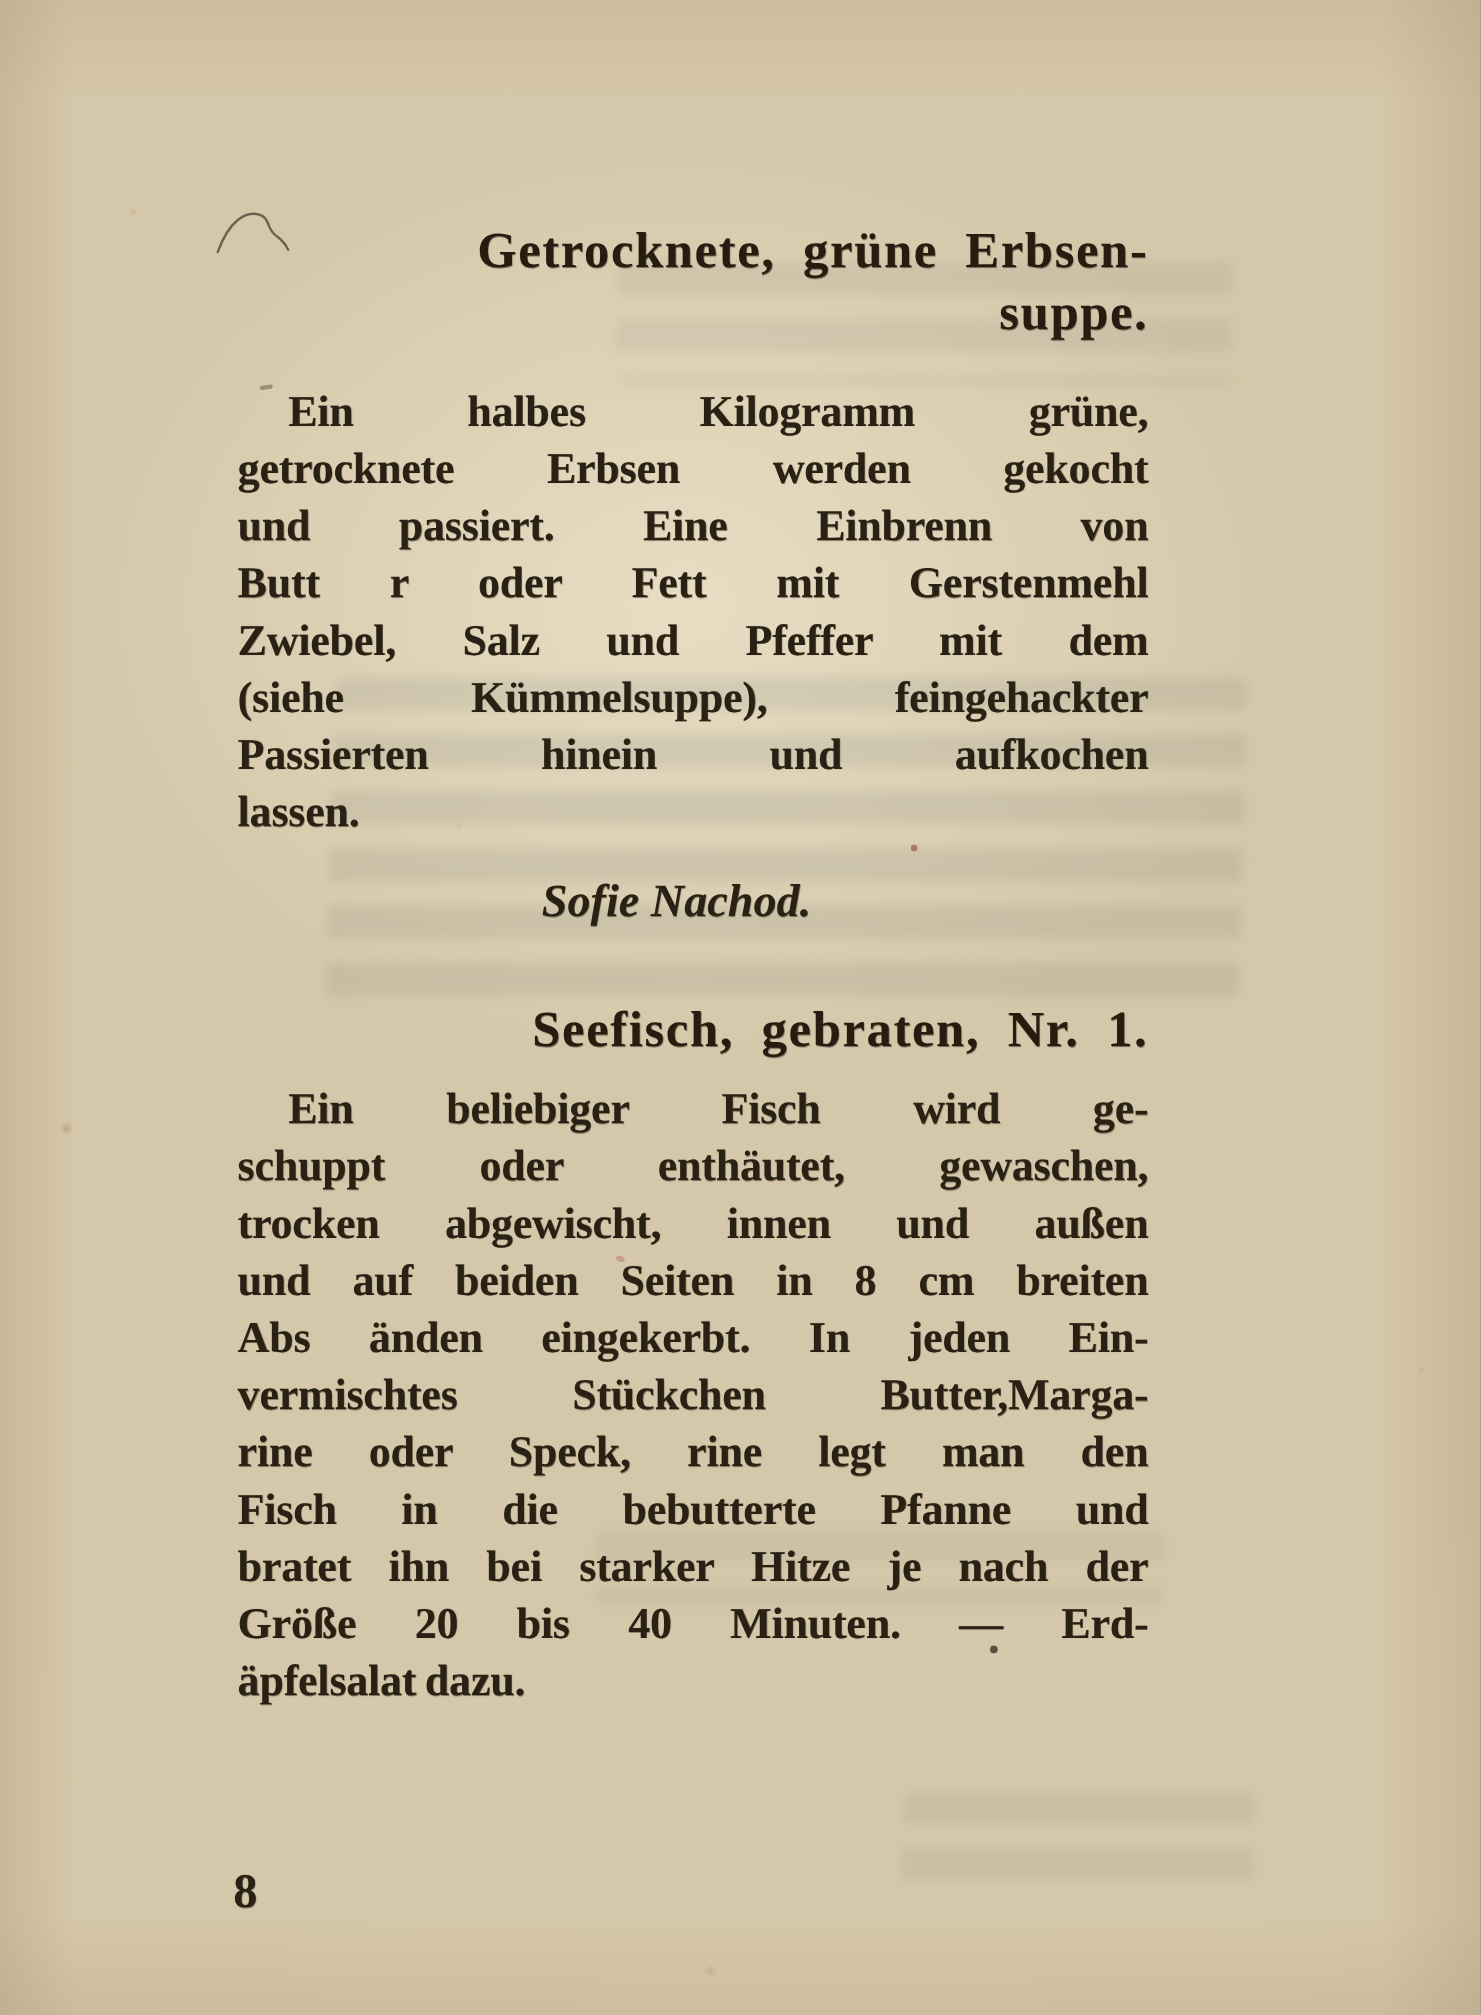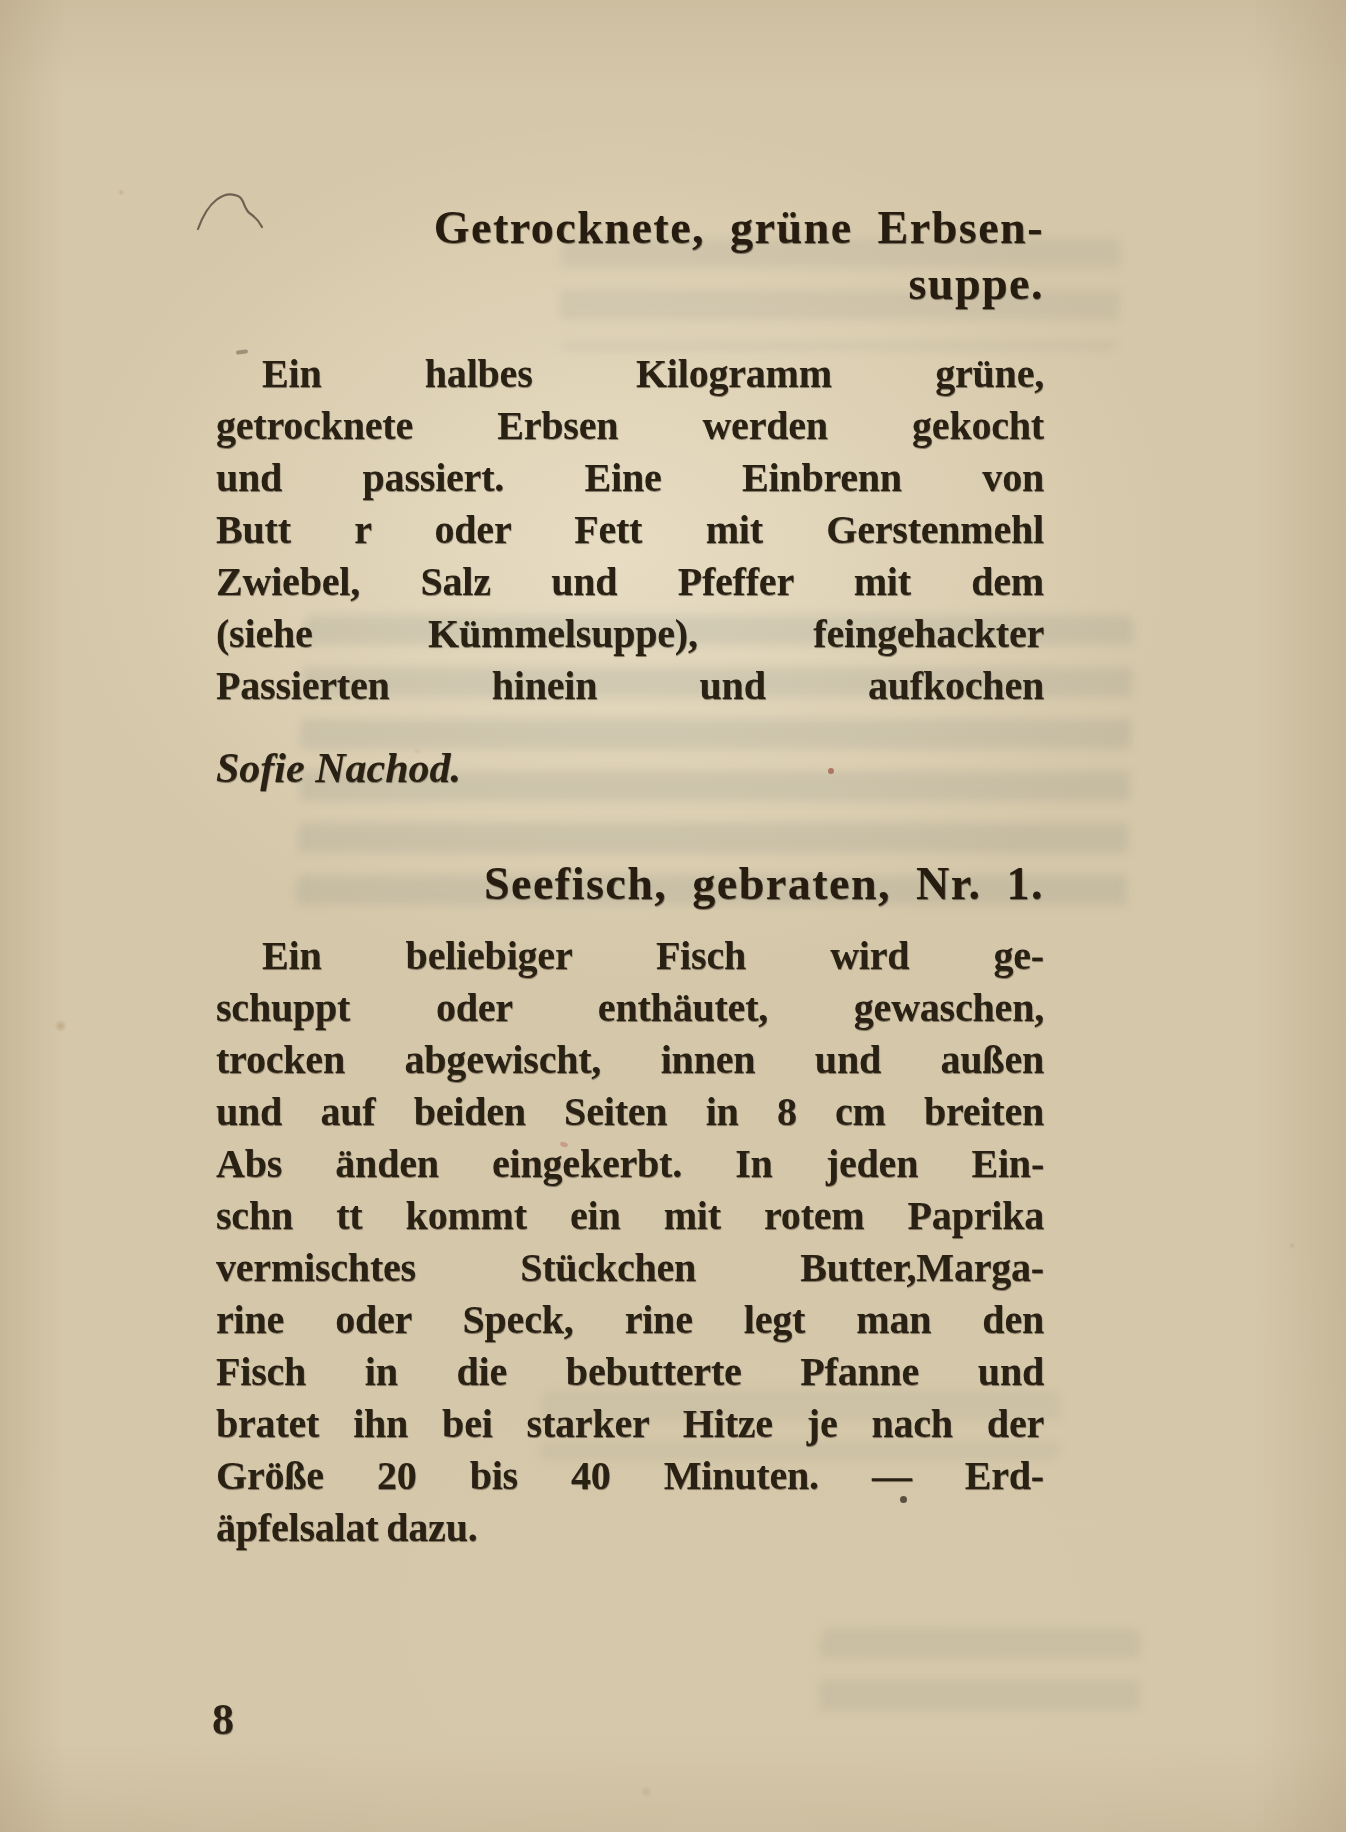--- a/index.html
+++ b/index.html
@@ -57,21 +57,21 @@
   .line.first { text-indent: 46px; }
   .line.lastline { text-align-last: left; }
 
   .attribution {
     margin-top: 30px;
     padding-right: 30px;
     font-size: 42px;
     line-height: 52px;
     font-style: italic;
     font-weight: 700;
-    text-align: left;
+    text-align: center;
     text-shadow: 0.5px 0.5px 0.7px rgba(40,30,18,0.5);
   }
   .recipe-title-2 { margin-top: 62px; }
 
   .page-number {
     position: absolute;
     left: 212px;
     top: 1694px;
     font-size: 44px;
     line-height: 52px;
@@ -155,35 +155,35 @@
       </div>
 
     <div class="para para-1">
         <div class="line first">Ein halbes Kilogramm grüne,</div>
         <div class="line">getrocknete Erbsen werden gekocht</div>
         <div class="line">und passiert. Eine Einbrenn von</div>
         <div class="line">Butt r oder Fett mit Gerstenmehl</div>
         <div class="line">Zwiebel, Salz und Pfeffer mit dem</div>
         <div class="line">(siehe Kümmelsuppe), feingehackter</div>
         <div class="line">Passierten hinein und aufkochen</div>
+        <div class="line lastline">lassen.</div>
       </div>
 
     <div class="attribution">Sofie Nachod.</div>
 
     <div class="recipe-title recipe-title-2">
         <div class="title-line first lastline">Seefisch, gebraten, Nr. 1.</div>
       </div>
 
     <div class="para para-2">
         <div class="line first">Ein beliebiger Fisch wird ge-</div>
         <div class="line">schuppt oder enthäutet, gewaschen,</div>
         <div class="line">trocken abgewischt, innen und außen</div>
         <div class="line">und auf beiden Seiten in 8 cm breiten</div>
         <div class="line">Abs änden eingekerbt. In jeden Ein-</div>
-        <div class="line">schn tt kommt ein mit rotem Paprika</div>
         <div class="line">vermischtes Stückchen Butter,Marga-</div>
         <div class="line">rine oder Speck, rine legt man den</div>
         <div class="line">Fisch in die bebutterte Pfanne und</div>
         <div class="line">bratet ihn bei starker Hitze je nach der</div>
         <div class="line">Größe 20 bis 40 Minuten. — Erd-</div>
         <div class="line lastline">äpfelsalat dazu.</div>
       </div>
 
   </div>
 

